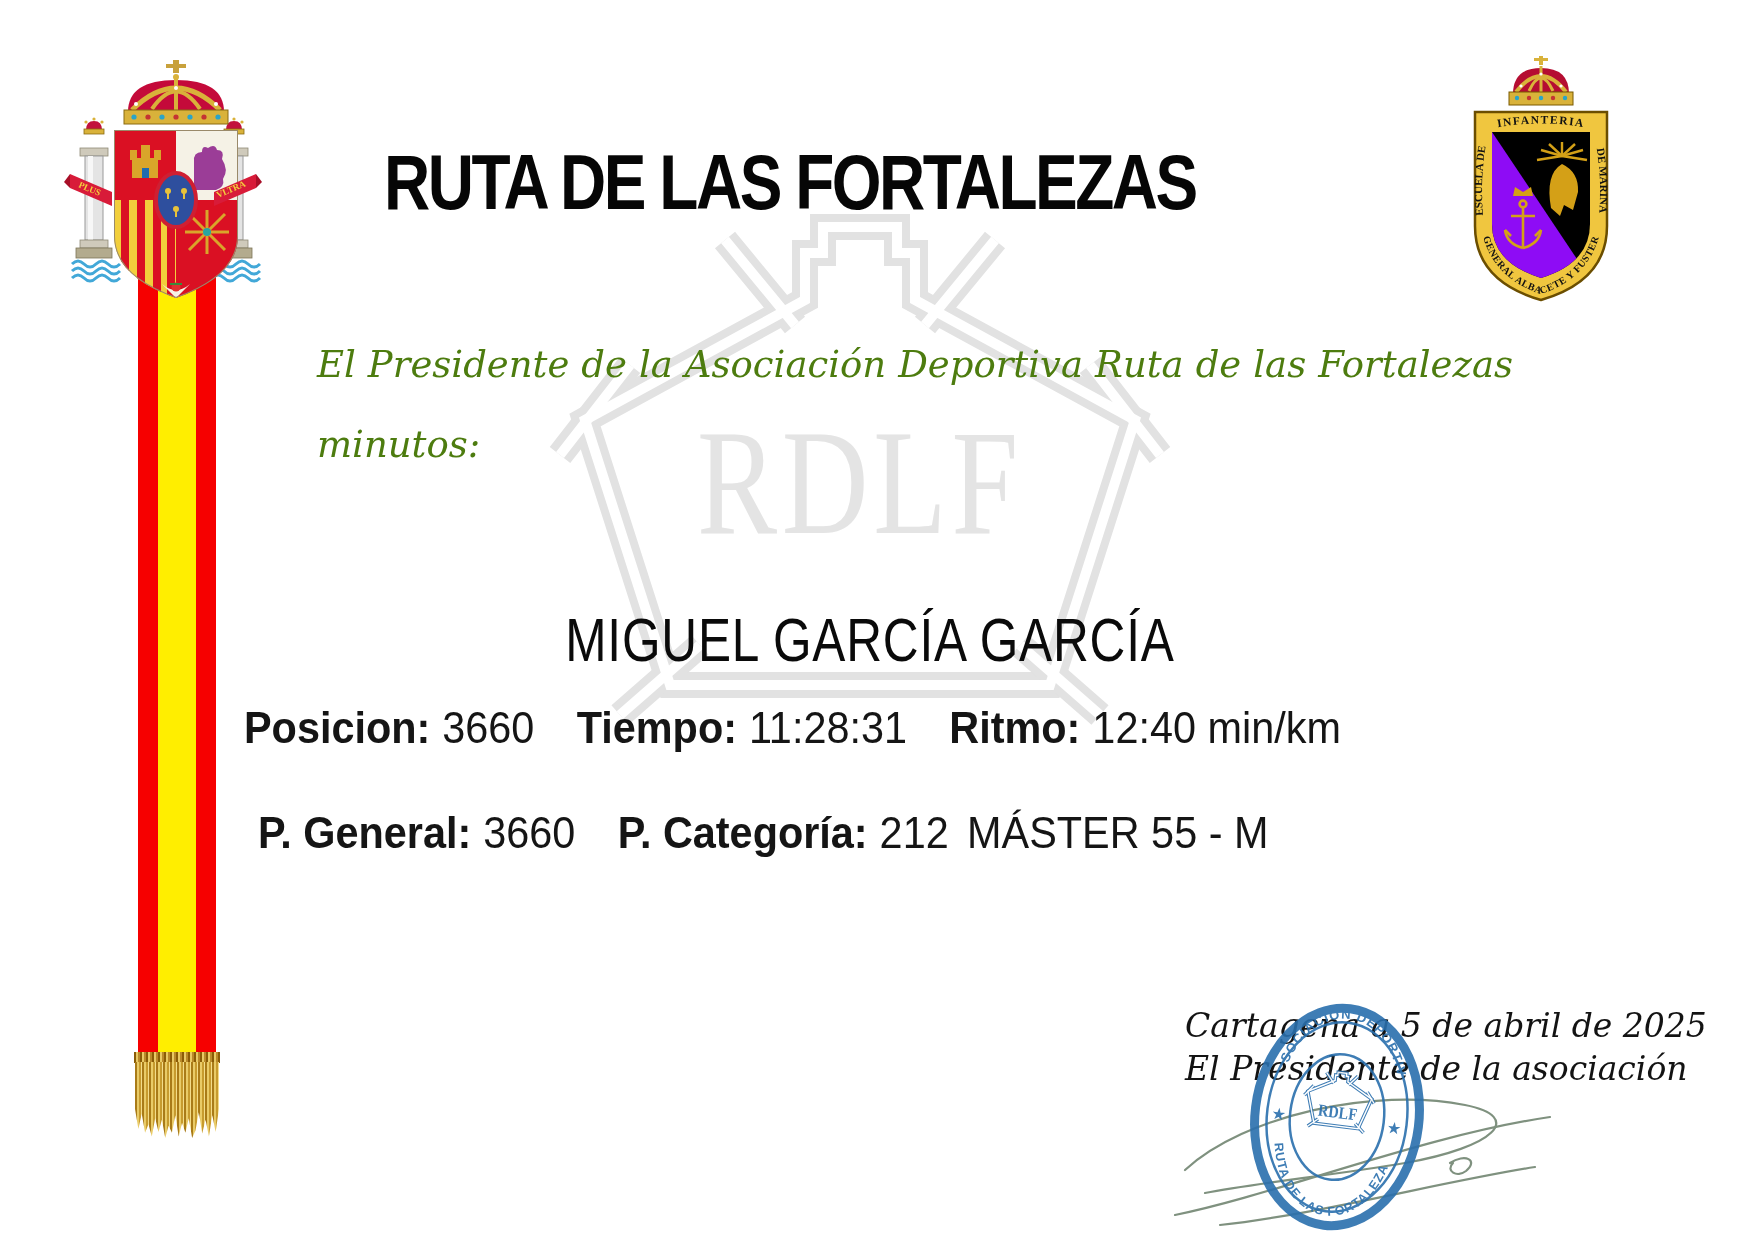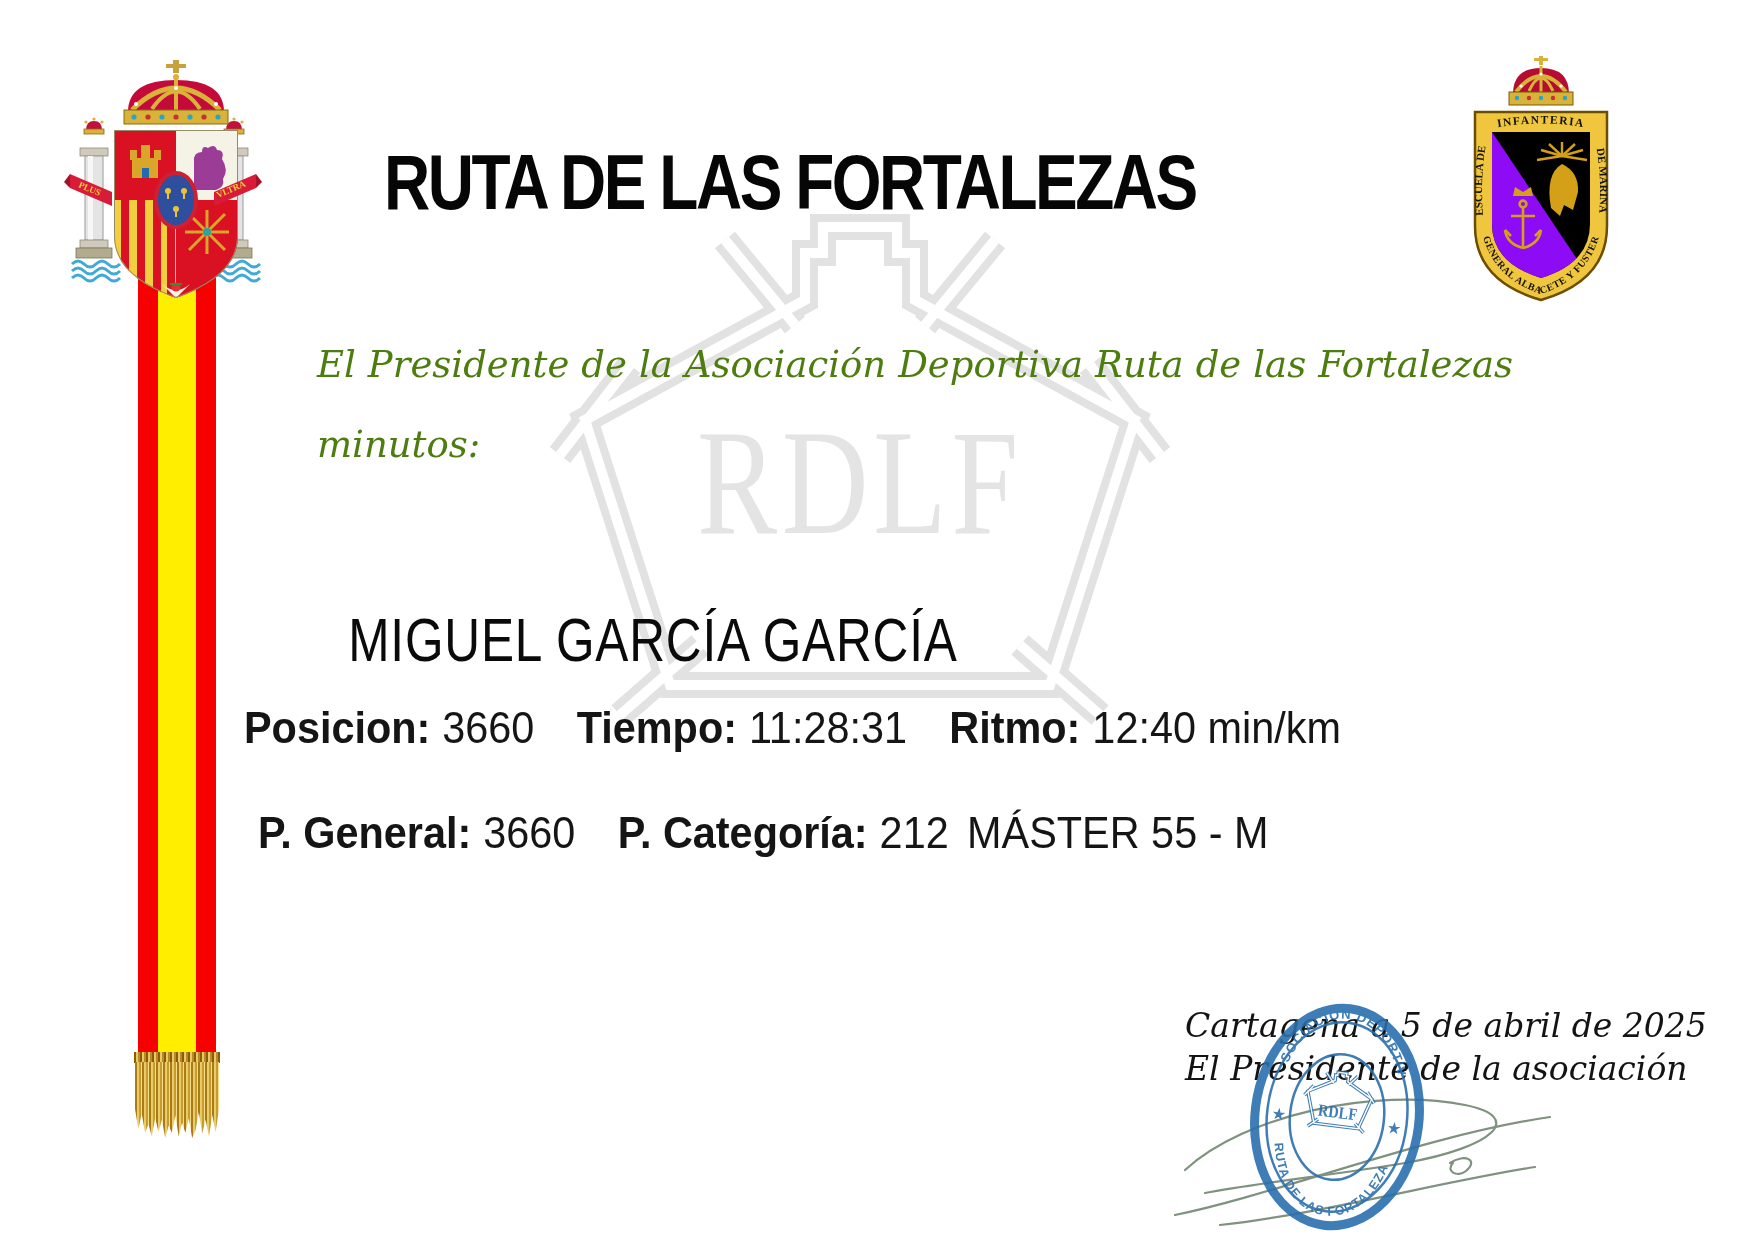--- a/index.html
+++ b/index.html
@@ -13,21 +13,21 @@
          font-size:78px;line-height:88px;letter-spacing:-3px;color:#060606;
          transform:scaleX(0.82);transform-origin:center;white-space:nowrap;}
 
   
   .para{left:272px;top:325px;width:1196px;color:#4d7c0f;margin-left:45px;}
   .bodyline{height:80px;line-height:80px;font-family:"DejaVu Serif",serif;font-style:italic;
             font-size:37px;text-align:justify;text-align-last:justify;white-space:nowrap;}
   .bodyline.last{text-align:left;text-align-last:left;}
 
   
-  .name-wrap{left:272px;top:598px;width:1196px;height:84px;text-align:left;}
+  .name-wrap{left:272px;top:598px;width:1196px;height:84px;text-align:center;}
   .name{display:inline-block;font-size:62px;line-height:84px;font-weight:400;letter-spacing:1px;
         color:#0a0a0a;transform:scaleX(0.8);transform-origin:center;white-space:nowrap;}
 
   
   .stats{white-space:nowrap;font-size:45px;color:#151515;transform:scaleX(0.92);transform-origin:left;}
   .stats1{left:244px;top:700px;height:56px;line-height:56px;}
   .stats2{left:258px;top:805px;height:56px;line-height:56px;}
   .sl{font-weight:bold;margin-right:13px;}
   .sv{margin-right:46px;}
   .catname{margin-left:20px;}

